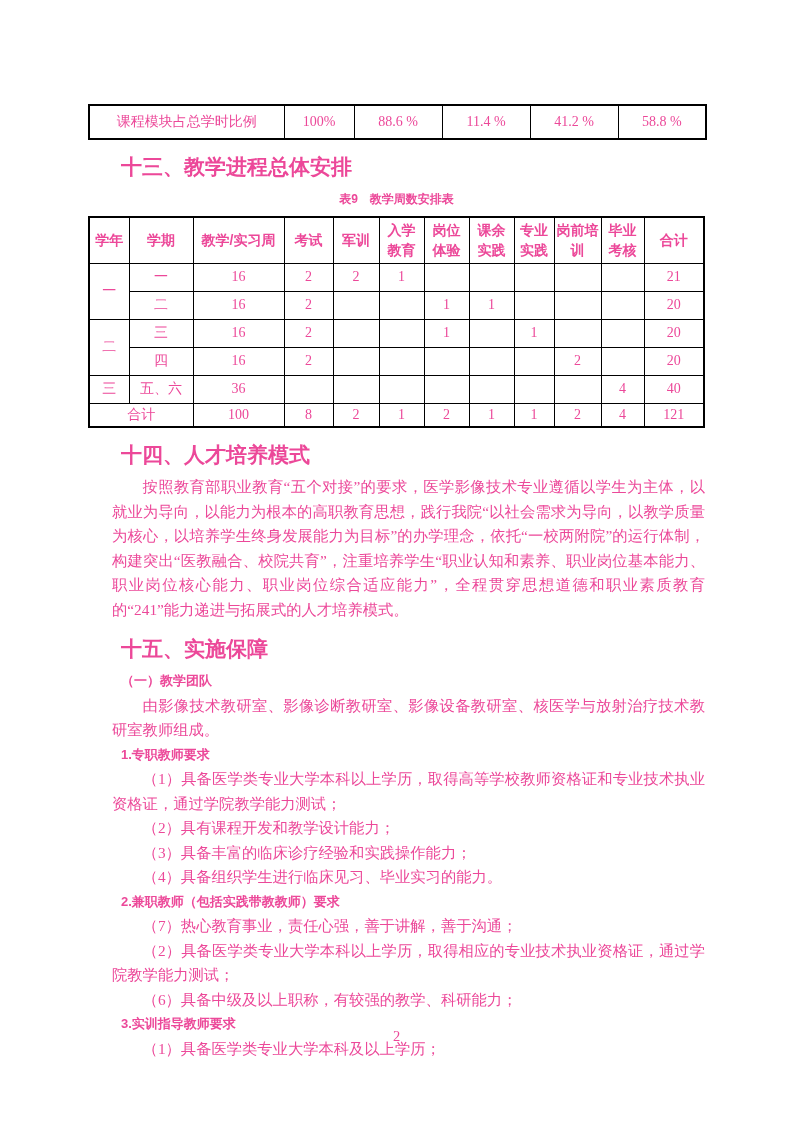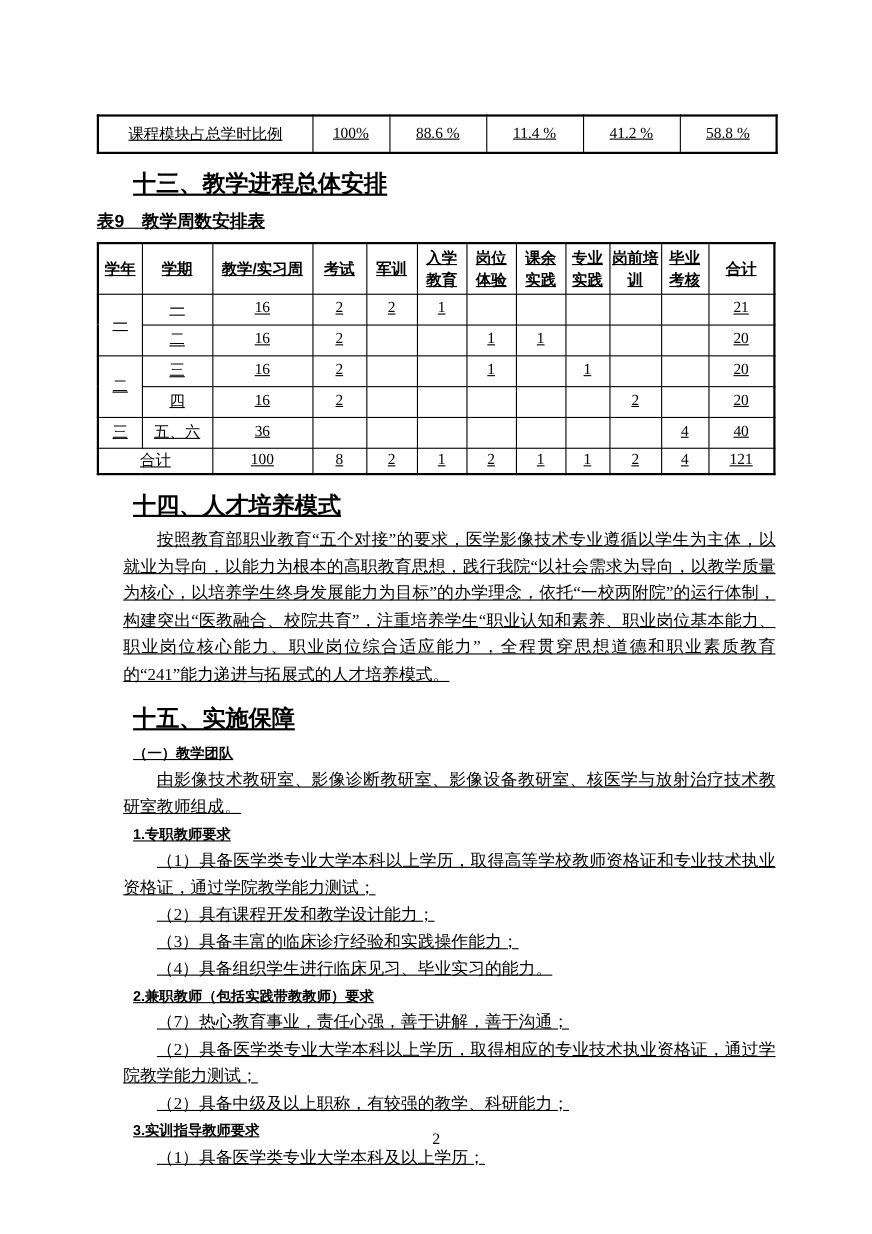--- a/index.html
+++ b/index.html
@@ -3,24 +3,23 @@
 <meta charset="utf-8">
 <style>
   * { margin: 0; padding: 0; box-sizing: border-box; }
   html, body { background: #e8e8e8; }
   .page {
     position: relative;
     width: 793px;
     height: 1122px;
     margin: 0 auto;
     background: #ffffff;
-    color: #000000;
+    color: #ec4899;
     font-family: "Liberation Serif", "DejaVu Serif", serif;
     overflow: hidden;
-    text-decoration: underline;
   }
   .content {
     padding: 104px 88px 0 88px;
   }
   
   table {
     border-collapse: collapse;
     table-layout: fixed;
     width: 617px;
     border: 2px solid #000;
@@ -49,21 +48,22 @@
     font-family: "Liberation Sans", "DejaVu Sans", sans-serif;
     font-weight: bold;
     font-size: 21px;
     padding-left: 33px;
     margin-top: 13px;
     margin-bottom: 6px;
   }
   .table-title {
     font-family: "Liberation Sans", "DejaVu Sans", sans-serif;
     font-weight: bold;
-    font-size: 16px;
+    font-size: 12px;
+    text-align: center;
     margin: 10px 0 8px 0;
   }
   .para {
     font-size: 15.3px;
     line-height: 24.5px;
     text-align: justify;
     text-indent: 2em;
     margin-left: 24px;
   }
   .subhead {
@@ -236,21 +236,21 @@
 
     <p class="subhead">1.专职教师要求</p>
     <p class="para">（1）具备医学类专业大学本科以上学历，取得高等学校教师资格证和专业技术执业资格证，通过学院教学能力测试；</p>
     <p class="para">（2）具有课程开发和教学设计能力；</p>
     <p class="para">（3）具备丰富的临床诊疗经验和实践操作能力；</p>
     <p class="para">（4）具备组织学生进行临床见习、毕业实习的能力。</p>
 
     <p class="subhead">2.兼职教师（包括实践带教教师）要求</p>
     <p class="para">（7）热心教育事业，责任心强，善于讲解，善于沟通；</p>
     <p class="para">（2）具备医学类专业大学本科以上学历，取得相应的专业技术执业资格证，通过学院教学能力测试；</p>
-    <p class="para">（2）具备中级及以上职称，有较强的教学、科研能力；</p>
+    <p class="para">（6）具备中级及以上职称，有较强的教学、科研能力；</p>
 
     <p class="subhead">3.实训指导教师要求</p>
     <p class="para">（1）具备医学类专业大学本科及以上学历；</p>
 
   </div>
 
   <div class="page-number">2</div>
 </div>
 
 </body></html>

